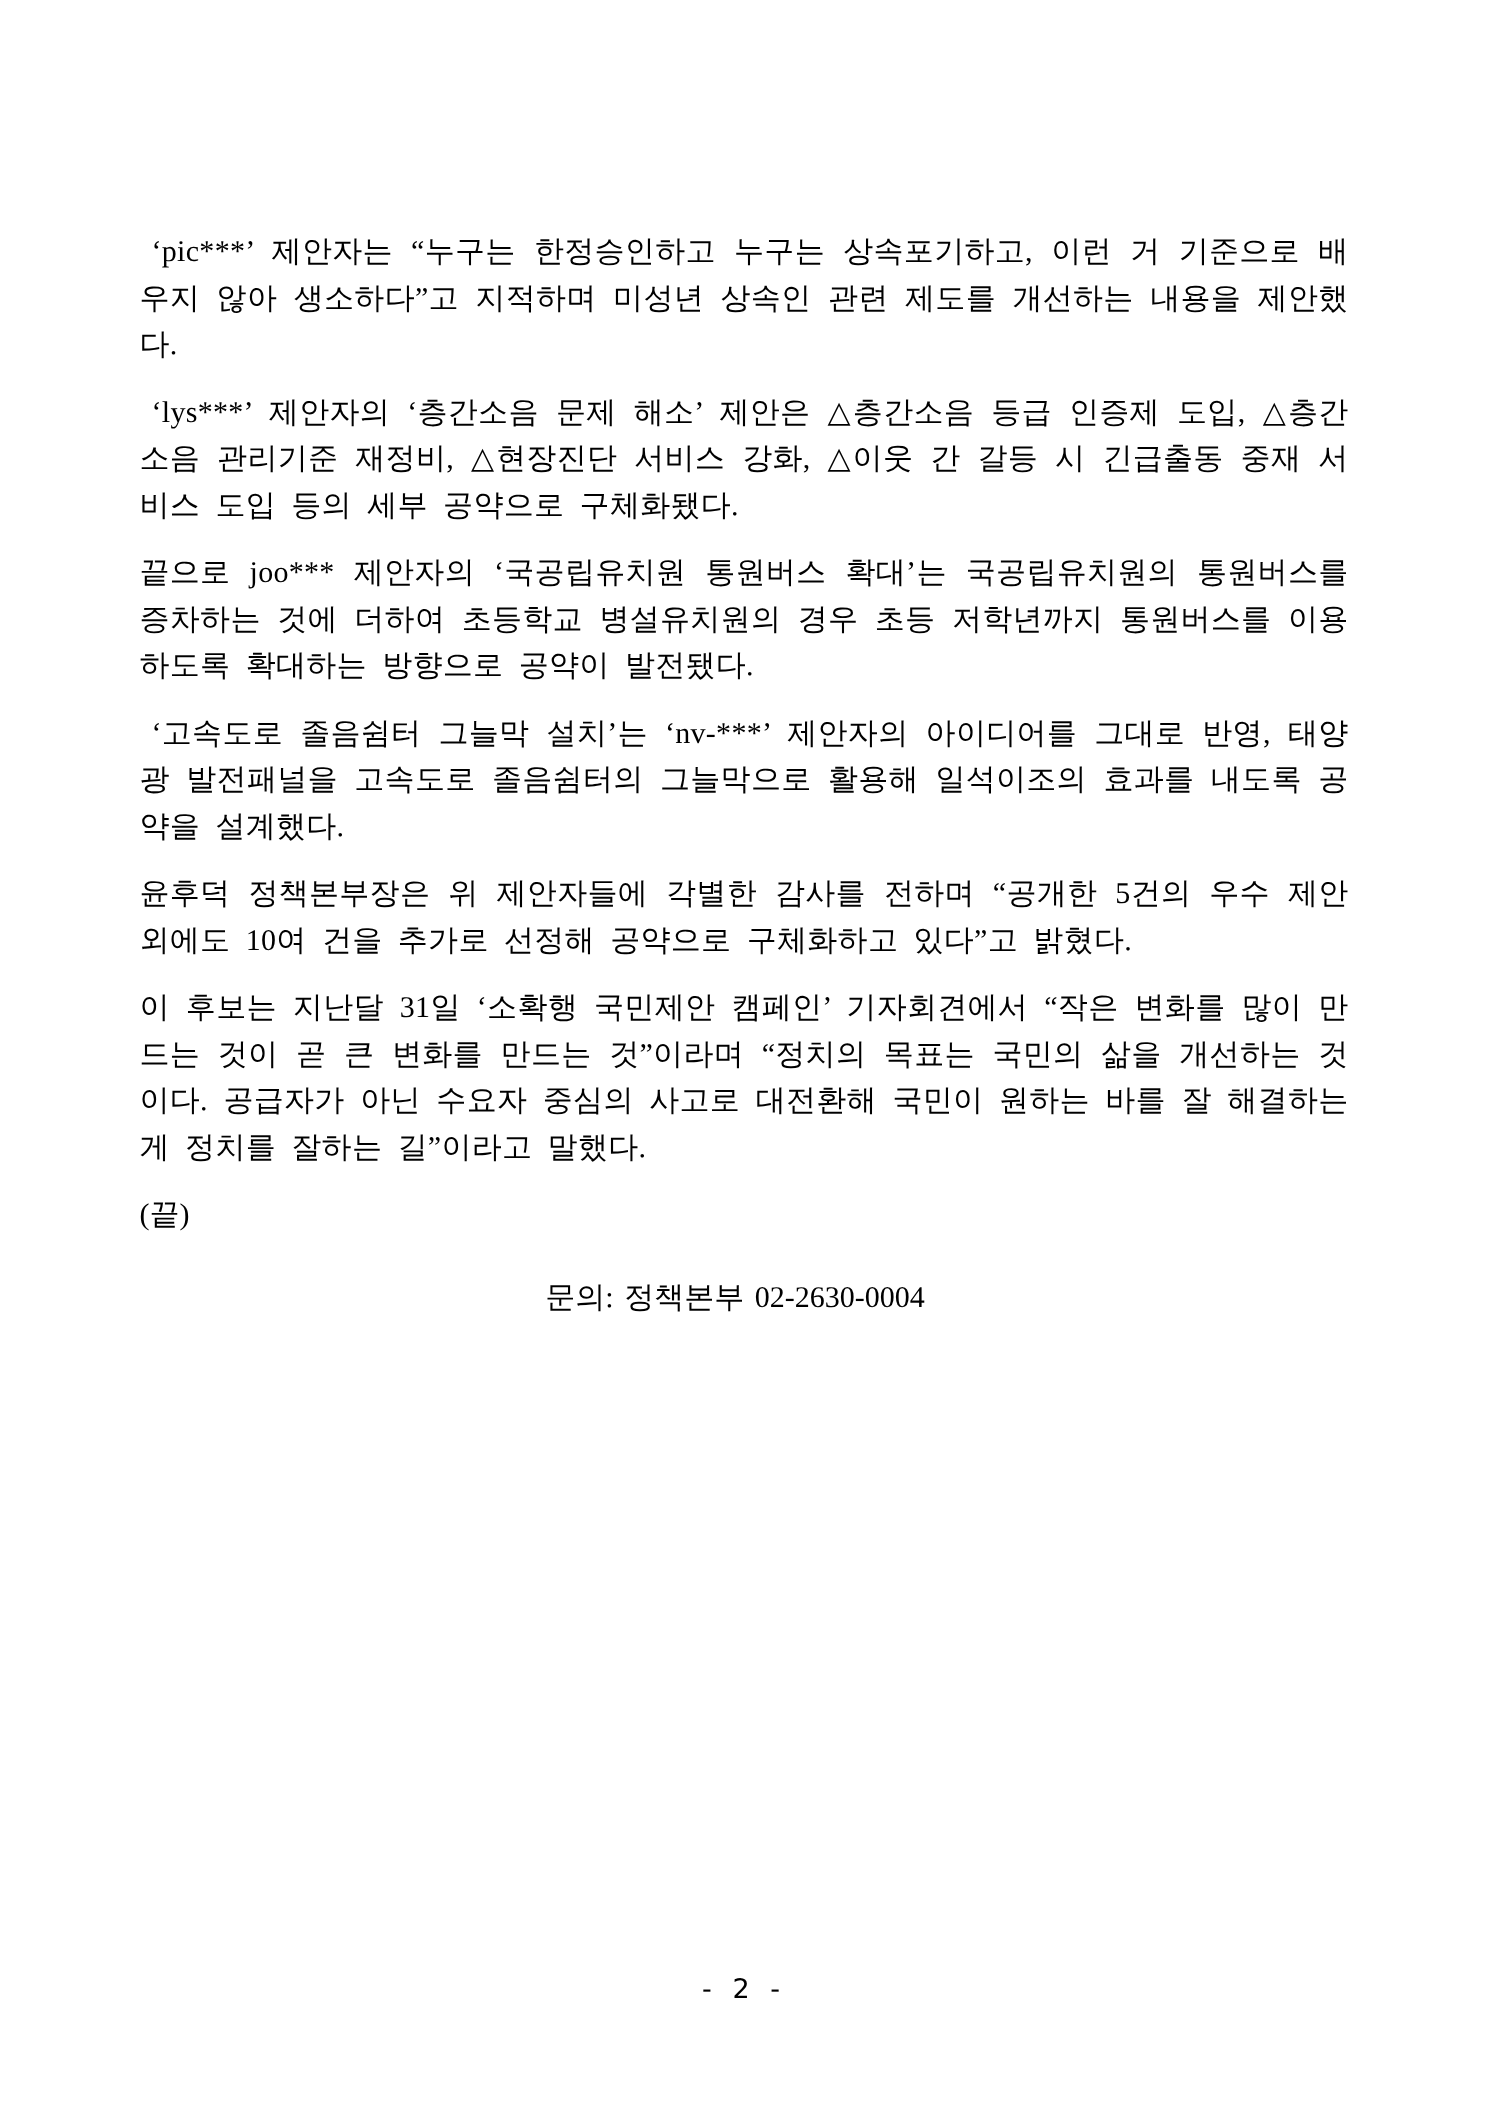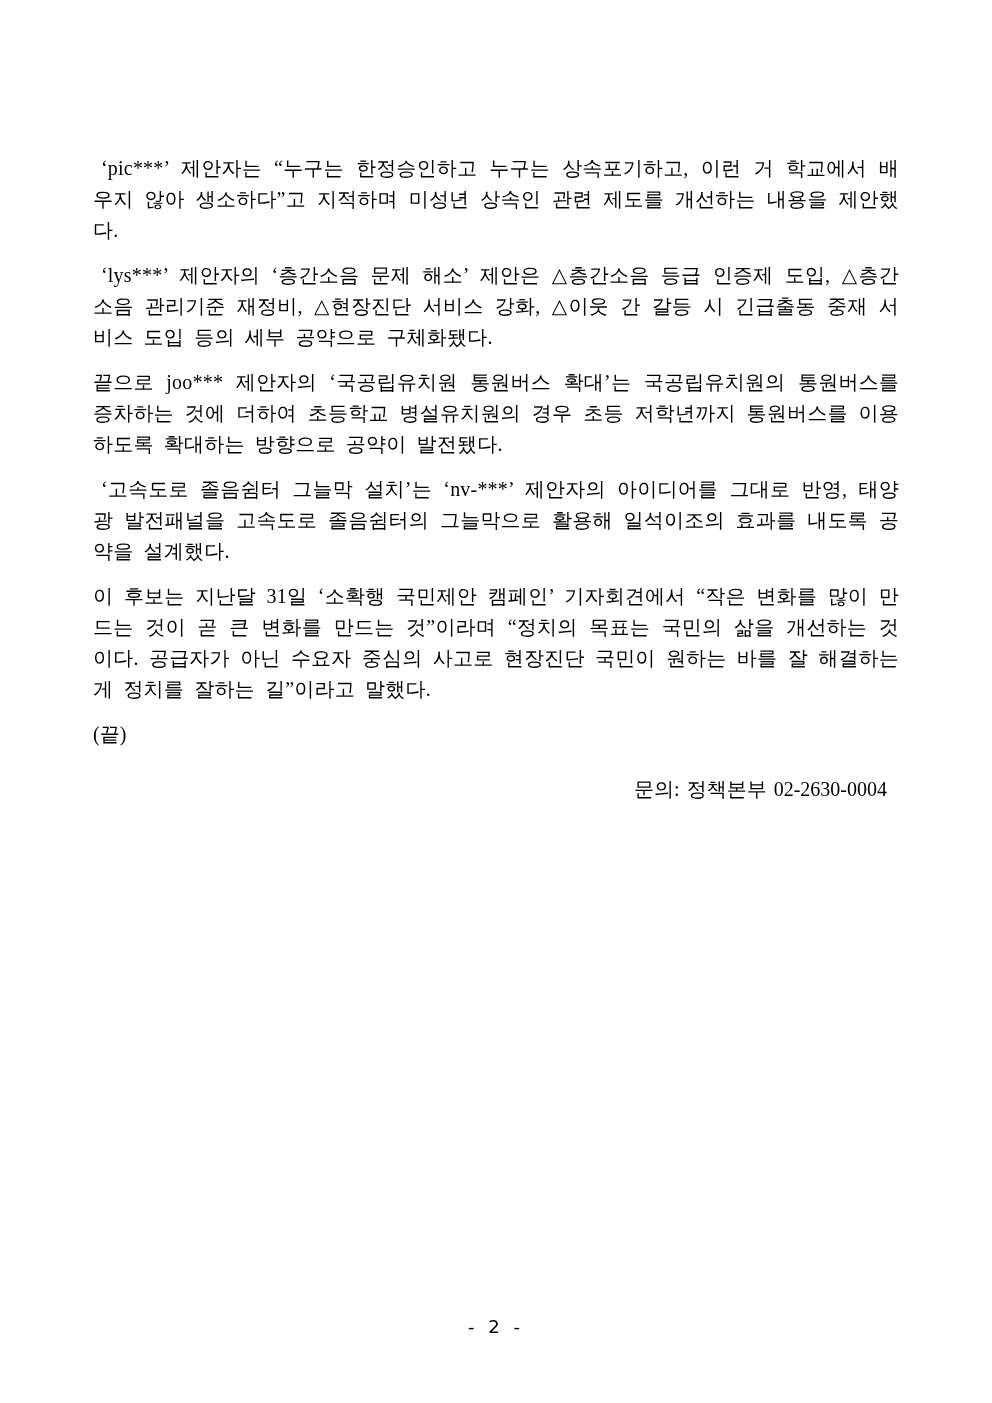--- a/index.html
+++ b/index.html
@@ -39,41 +39,42 @@
   .end-mark {
     margin: 6px 0 0 0;
     font-size: 20px;
     line-height: 31px;
     text-align: left;
   }
   .contact-line {
     margin: 24px 12px 0 0;
     font-size: 20px;
     line-height: 31px;
-    text-align: right;
+    text-align: center;
     word-spacing: 2px;
   }
   .page-number {
     position: absolute;
     left: 0;
     width: 992px;
     top: 1316px;
     text-align: center;
     font-size: 18px;
     letter-spacing: 4px;
     font-family: "DejaVu Sans", "Liberation Sans", sans-serif;
   }
 </style>
 </head>
 <body>
 
 <div class="page">
   <div class="content">
-    <p class="para q-indent">‘pic***’  제안자는  “누구는 한정승인하고 누구는 상속포기하고, 이런 거 학교에서 배우지 않아 생소하다”고 지적하며 미성년 상속인 관련 제도를 개선하는 내용을 제안했다.</p>
+    <p class="para q-indent">‘pic***’  제안자는  “누구는 한정승인하고 누구는 상속포기하고, 이런 거 기준으로 배우지 않아 생소하다”고 지적하며 미성년 상속인 관련 제도를 개선하는 내용을 제안했다.</p>
     <p class="para q-indent">‘lys***’  제안자의 ‘층간소음 문제 해소’ 제안은 △층간소음 등급 인증제 도입, △층간소음 관리기준 재정비, △현장진단 서비스 강화, △이웃 간 갈등 시 긴급출동 중재 서비스 도입 등의 세부 공약으로 구체화됐다.</p>
     <p class="para">끝으로 joo*** 제안자의 ‘국공립유치원 통원버스 확대’는 국공립유치원의 통원버스를 증차하는 것에 더하여 초등학교 병설유치원의 경우 초등 저학년까지 통원버스를 이용하도록 확대하는 방향으로 공약이 발전됐다.</p>
     <p class="para q-indent">‘고속도로 졸음쉼터 그늘막 설치’는 ‘nv-***’  제안자의 아이디어를 그대로 반영, 태양광 발전패널을 고속도로 졸음쉼터의 그늘막으로 활용해 일석이조의 효과를 내도록 공약을 설계했다.</p>
-    <p class="para">이 후보는 지난달 31일 ‘소확행 국민제안 캠페인’ 기자회견에서 “작은 변화를 많이 만드는 것이 곧 큰 변화를 만드는 것”이라며 “정치의 목표는 국민의 삶을 개선하는 것이다. 공급자가 아닌 수요자 중심의 사고로 현장진단 국민이 원하는 바를 잘 해결하는 게 정치를 잘하는 길”이라고 말했다.</p>
+    <p class="para">윤후덕 정책본부장은 위 제안자들에 각별한 감사를 전하며 “공개한 5건의 우수 제안 외에도 10여 건을 추가로 선정해 공약으로 구체화하고 있다”고 밝혔다.</p>
+    <p class="para">이 후보는 지난달 31일 ‘소확행 국민제안 캠페인’ 기자회견에서 “작은 변화를 많이 만드는 것이 곧 큰 변화를 만드는 것”이라며 “정치의 목표는 국민의 삶을 개선하는 것이다. 공급자가 아닌 수요자 중심의 사고로 대전환해 국민이 원하는 바를 잘 해결하는 게 정치를 잘하는 길”이라고 말했다.</p>
     <p class="end-mark">(끝)</p>
     <p class="contact-line">문의: 정책본부 02-2630-0004</p>
   </div>
   <div class="page-number">- 2 -</div>
 </div>
 
 </body></html>

